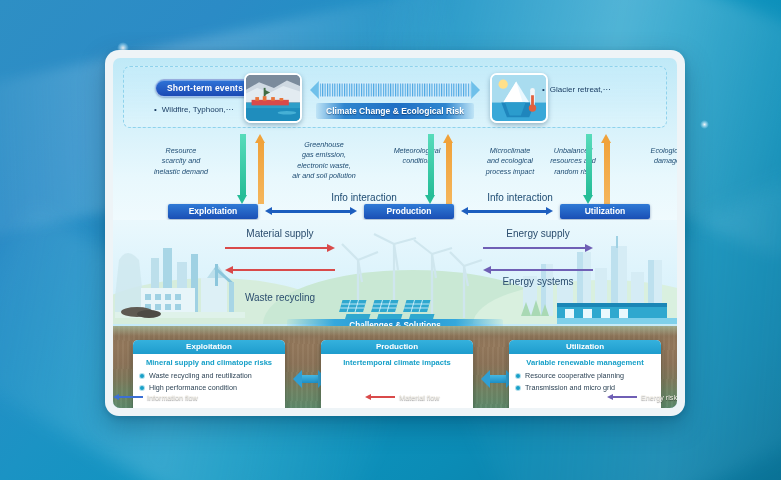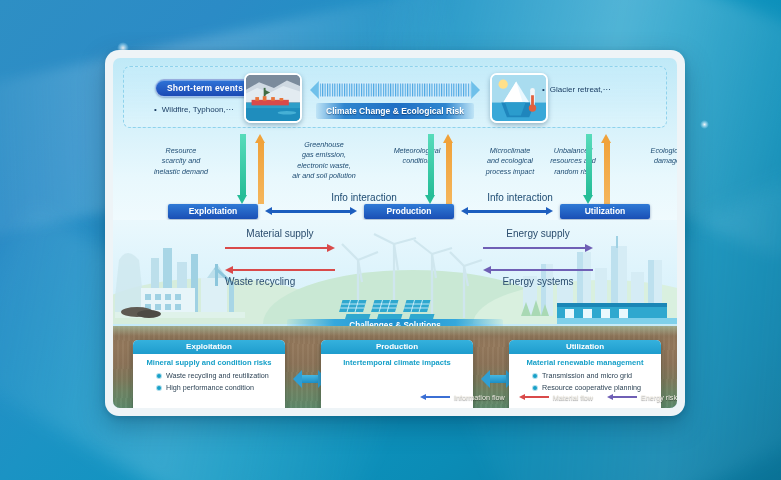--- a/index.html
+++ b/index.html
@@ -116,36 +116,36 @@
   .ground-top-light { position: absolute; left: 0; right: 0; top: 0; height: 10px;
     background: linear-gradient(180deg, rgba(180,215,180,.55), rgba(150,170,130,0)); }
 
   .scard { position: absolute; top: 14px; width: 152px; height: 76px;
     background: #fff; border-radius: 5px; overflow: hidden;
     box-shadow: 0 2px 6px rgba(30,40,30,.4); }
   .scard .hd { height: 14px; line-height: 14px; text-align: center; color: #fff;
     font-size: 8px; font-weight: bold;
     background: linear-gradient(180deg, #35b1dd 0%, #1e9ccd 100%); }
   .scard .sub { text-align: center; color: #17a0c8; font-size: 7.6px; font-weight: bold; margin: 4px 0 3px; }
-  .scard ul { list-style: none; padding: 0 23px; }
+  .scard ul { list-style: none; padding: 0 6px; }
   .scard li { font-size: 7.2px; color: #2e4456; line-height: 1.62; position: relative; padding-left: 10px; white-space: nowrap; }
   .scard li::before { content: ""; position: absolute; left: 1px; top: 4px; width: 4px; height: 4px;
     border-radius: 50%; background: #17a0c8; box-shadow: 0 0 0 1px rgba(23,160,200,.35); }
 
   .dbl { position: absolute; top: 44px; width: 34px; height: 18px; }
   .dbl .bar { position: absolute; left: 8px; right: 8px; top: 5px; height: 8px;
     background: linear-gradient(180deg, #45b8e4, #1d8ec4); }
   .dbl .tl, .dbl .tr { position: absolute; top: 0; width: 0; height: 0;
     border-top: 9px solid transparent; border-bottom: 9px solid transparent; }
   .dbl .tl { left: 0; border-right: 9px solid #2f9fd4; }
   .dbl .tr { right: 0; border-left: 9px solid #2f9fd4; }
 
   
   .legend { position: absolute; left: 0; right: 0; bottom: 5px; height: 12px;
-    display: flex; justify-content: flex-end; align-items: center; gap: 14px; }
+    display: flex; justify-content: space-between; align-items: center; gap: 14px; }
   .lg-item { display: flex; align-items: center; gap: 4px; }
   .lg-arrow { position: relative; width: 30px; height: 7px; }
   .lg-arrow .bar { position: absolute; left: 6px; right: 0; top: 2.4px; height: 2.2px; }
   .lg-arrow .tip { position: absolute; left: 0; top: 0; width: 0; height: 0;
     border-top: 3.5px solid transparent; border-bottom: 3.5px solid transparent; }
   .lg-txt { font-size: 7.2px; color: #f3efe6; text-shadow: 0 1px 1px rgba(0,0,0,.45); white-space: nowrap; }
 </style>
 </head>
 <body>
 
@@ -398,21 +398,21 @@
 
       <div class="flow-lbl" style="left:112px;top:8px;width:110px;text-align:center;">Material supply</div>
       <div class="farrow" style="left:112px;top:24px;width:110px;">
         <div class="bar" style="left:0;right:7px;background:#d94a4a;"></div>
         <div class="tip" style="right:0;border-left:8px solid #d94a4a;"></div>
       </div>
       <div class="farrow" style="left:112px;top:46px;width:110px;">
         <div class="bar" style="left:7px;right:0;background:#d94a4a;"></div>
         <div class="tip" style="left:0;border-right:8px solid #d94a4a;"></div>
       </div>
-      <div class="flow-lbl" style="left:112px;top:56px;width:110px;">Waste recycling</div>
+      <div class="flow-lbl" style="left:112px;top:72px;width:110px;text-align:center;">Waste recycling</div>
 
       <div class="flow-lbl" style="left:370px;top:8px;width:110px;text-align:center;">Energy supply</div>
       <div class="farrow" style="left:370px;top:24px;width:110px;">
         <div class="bar" style="left:0;right:7px;background:#6f5fb5;"></div>
         <div class="tip" style="right:0;border-left:8px solid #6f5fb5;"></div>
       </div>
       <div class="farrow" style="left:370px;top:46px;width:110px;">
         <div class="bar" style="left:7px;right:0;background:#6f5fb5;"></div>
         <div class="tip" style="left:0;border-right:8px solid #6f5fb5;"></div>
       </div>
@@ -421,21 +421,21 @@
 
     <div class="cs-wrap">
       <div class="cs-banner">Challenges &amp; Solutions</div>
     </div>
 
     <div class="ground">
       <div class="ground-top-light"></div>
 
       <div class="scard" style="left:20px;">
         <div class="hd">Exploitation</div>
-        <div class="sub">Mineral supply and condition risks</div>
+        <div class="sub">Mineral supply and climatope risks</div>
         <ul>
           <li>Waste recycling and reutilization</li>
           <li>High performance condition</li>
         </ul>
       </div>
 
       <div class="dbl" style="left:180px;">
         <div class="bar"></div>
           <div class="tl"></div>
           <div class="tr"></div>
@@ -447,24 +447,24 @@
       </div>
 
       <div class="dbl" style="left:368px;">
         <div class="bar"></div>
           <div class="tl"></div>
           <div class="tr"></div>
       </div>
 
       <div class="scard" style="left:396px;">
         <div class="hd">Utilization</div>
-        <div class="sub">Material renewable management</div>
+        <div class="sub">Variable renewable management</div>
         <ul>
+          <li>Resource cooperative planning</li>
           <li>Transmission and micro grid</li>
-          <li>Resource cooperative planning</li>
         </ul>
       </div>
 
       <div class="legend">
         <div class="lg-item">
           <span class="lg-arrow">
             <span class="bar" style="background:#3b6fd4;"></span>
             <span class="tip" style="border-right:6px solid #3b6fd4;"></span>
           </span>
           <span class="lg-txt">Information flow</span>

